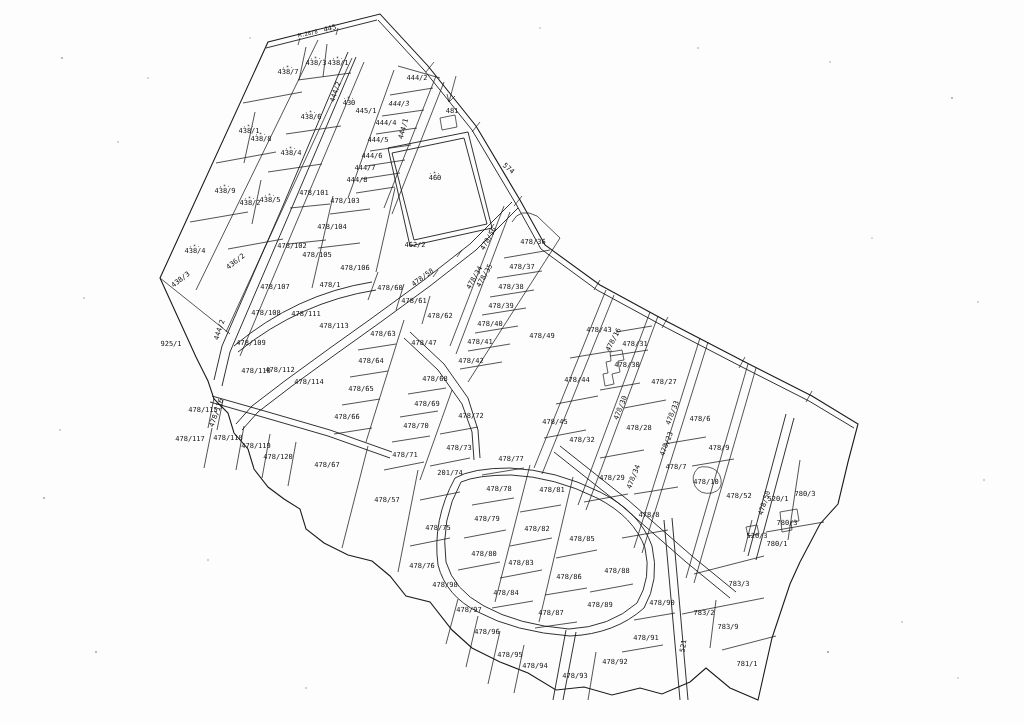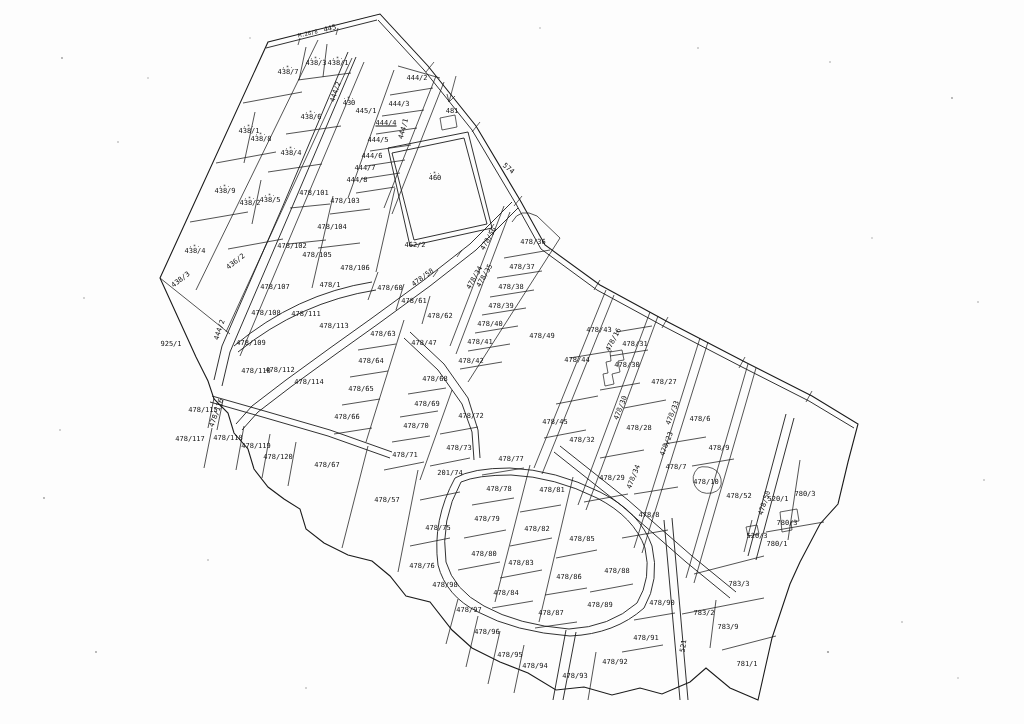--- a/index.html
+++ b/index.html
@@ -93,27 +93,27 @@
       <div class="lbl" style="left: 311px; top: 115px; transform: translate(-50%, -50%) rotate(0deg);">
         <div class="treesym">·*·</div>
         <span>438/6</span>
       </div>
       <div class="lbl" style="left: 366px; top: 111px; transform: translate(-50%, -50%) rotate(0deg);">
         <span>445/1</span>
       </div>
       <div class="lbl" style="left: 417px; top: 78px; transform: translate(-50%, -50%) rotate(0deg);">
         <span>444/2</span>
       </div>
-      <div class="lbl" style="left: 399px; top: 104px; transform: translate(-50%, -50%) rotate(0deg);">
+      <div class="lbl" style="left: 399px; top: 104px; transform: translate(-50%, -50%) rotate(0deg); font-style: italic;">
         <span>444/3</span>
       </div>
       <div class="lbl" style="left: 404px; top: 129px; transform: translate(-50%, -50%) rotate(-75deg);">
         <span>444/1</span>
       </div>
-      <div class="lbl" style="left: 386px; top: 123px; transform: translate(-50%, -50%) rotate(0deg); text-decoration: underline;">
+      <div class="lbl" style="left: 386px; top: 123px; transform: translate(-50%, -50%) rotate(0deg);">
         <span>444/4</span>
       </div>
       <div class="lbl" style="left: 378px; top: 140px; transform: translate(-50%, -50%) rotate(0deg);">
         <span>444/5</span>
       </div>
       <div class="lbl" style="left: 372px; top: 156px; transform: translate(-50%, -50%) rotate(0deg);">
         <span>444/6</span>
       </div>
       <div class="lbl" style="left: 365px; top: 168px; transform: translate(-50%, -50%) rotate(0deg);">
         <span>444/7</span>
@@ -230,21 +230,21 @@
       </div>
       <div class="lbl" style="left: 635px; top: 344px; transform: translate(-50%, -50%) rotate(0deg);">
         <span>478/31</span>
       </div>
       <div class="lbl" style="left: 627px; top: 365px; transform: translate(-50%, -50%) rotate(0deg);">
         <span>478/30</span>
       </div>
       <div class="lbl" style="left: 664px; top: 382px; transform: translate(-50%, -50%) rotate(0deg);">
         <span>478/27</span>
       </div>
-      <div class="lbl" style="left: 577px; top: 360px; transform: translate(-50%, -50%) rotate(0deg);">
+      <div class="lbl" style="left: 577px; top: 380px; transform: translate(-50%, -50%) rotate(0deg);">
         <span>478/44</span>
       </div>
       <div class="lbl" style="left: 639px; top: 428px; transform: translate(-50%, -50%) rotate(0deg);">
         <span>478/28</span>
       </div>
       <div class="lbl" style="left: 555px; top: 422px; transform: translate(-50%, -50%) rotate(0deg);">
         <span>478/45</span>
       </div>
       <div class="lbl" style="left: 582px; top: 440px; transform: translate(-50%, -50%) rotate(0deg);">
         <span>478/32</span>

